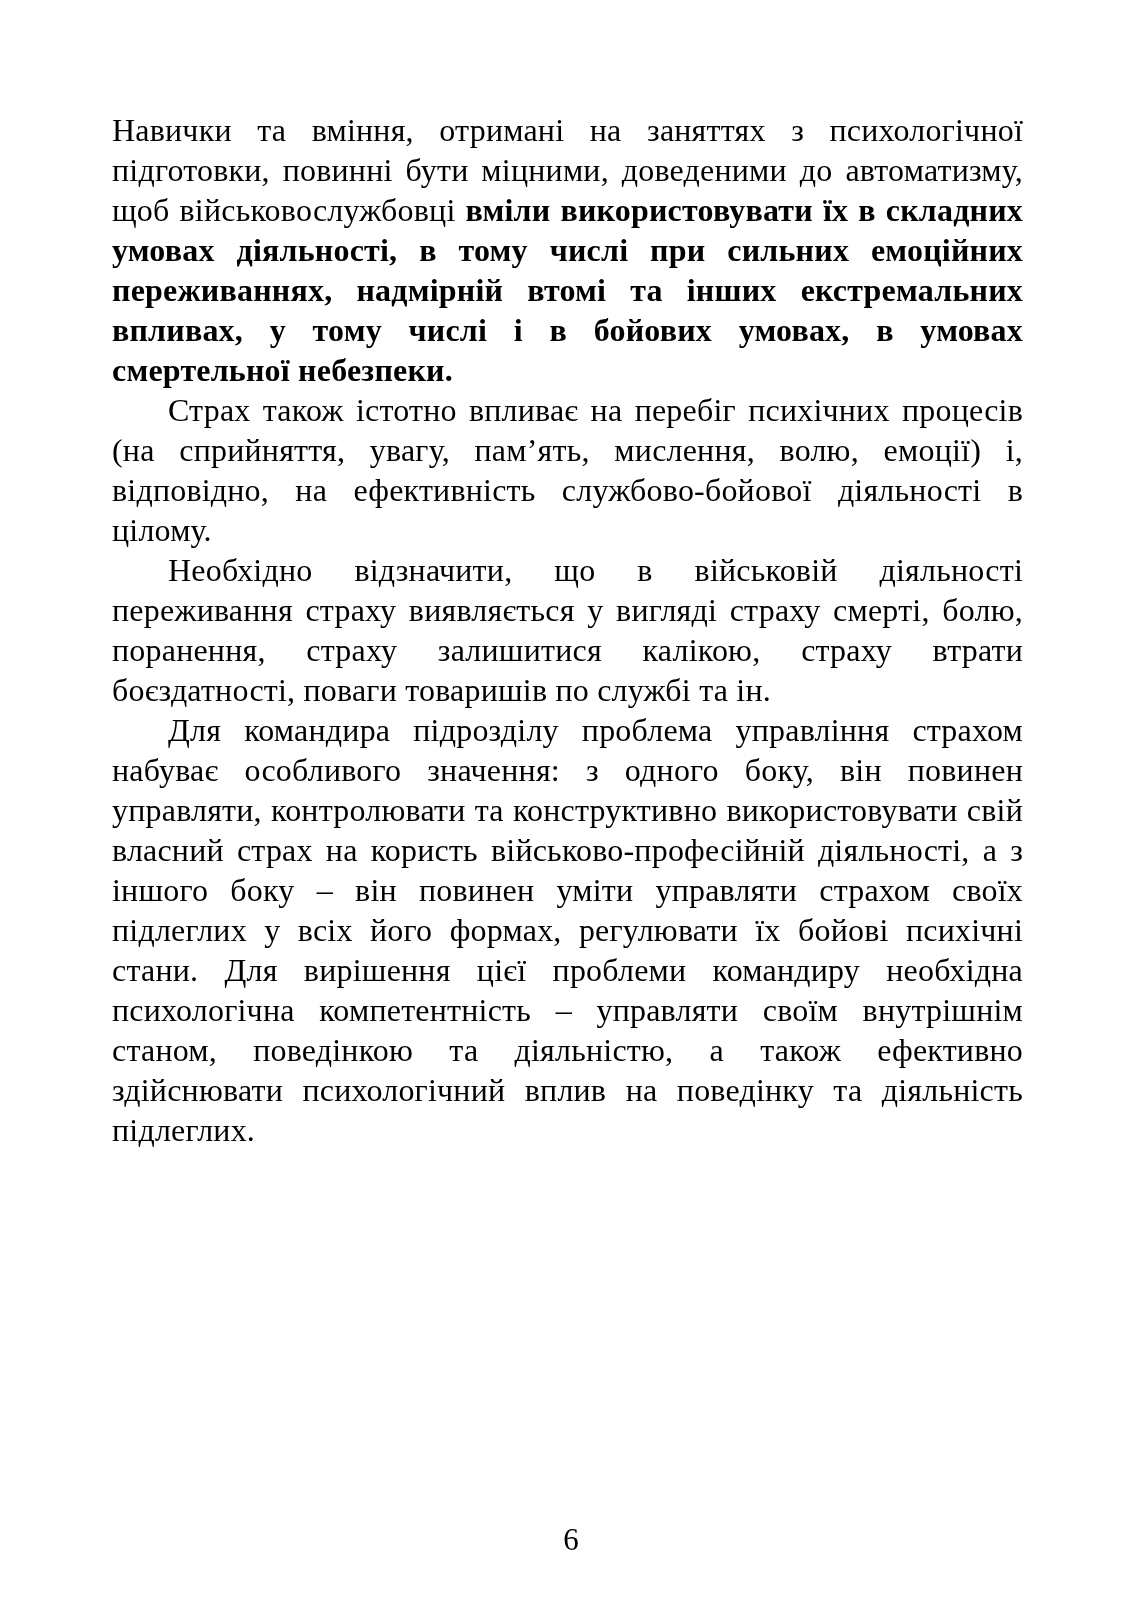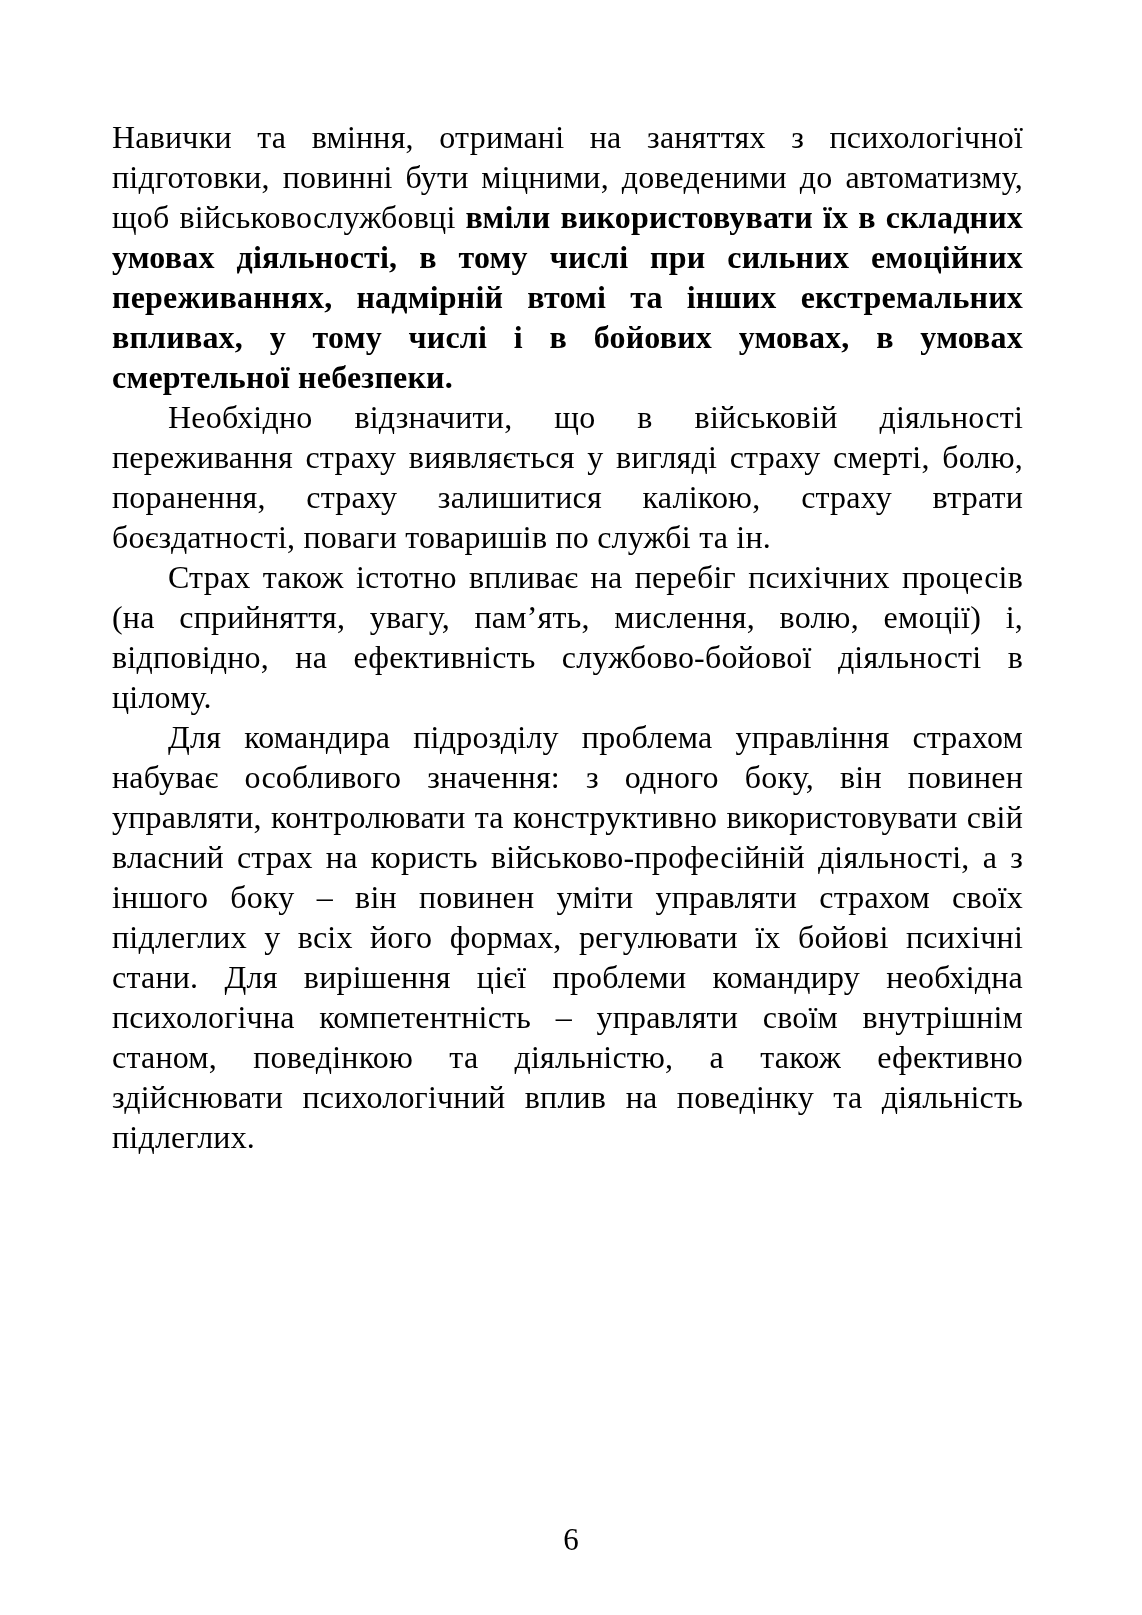--- a/index.html
+++ b/index.html
@@ -16,21 +16,21 @@
     overflow: hidden;
   }
   .page {
     position: absolute;
     inset: 0;
     background: #ffffff;
   }
   .text-block {
     position: absolute;
     left: 112px;
-    top: 117px;
+    top: 110px;
     width: 911px;
   }
   p.para {
     margin: 0;
     padding: 0;
     text-align: justify;
     font-size: 32px;
     line-height: 40px;
     letter-spacing: 0.2px;
     color: #000000;
@@ -53,20 +53,20 @@
     line-height: 36px;
     color: #000000;
   }
 </style>
 </head>
 <body>
 
 <div class="page">
   <main class="text-block" id="text-block">
       <p class="para"><span class="seg-regular">Навички та вміння, отримані на заняттях з психологічної підготовки, повинні бути міцними, доведеними до автоматизму, щоб військовослужбовці </span><span class="seg-bold">вміли використовувати їх в складних умовах діяльності, в тому числі при сильних емоційних переживаннях, надмірній втомі та інших екстремальних впливах, у тому числі і в бойових умовах, в умовах смертельної небезпеки.</span></p>
+      <p class="para indent"><span class="seg-regular">Страх також істотно впливає на перебіг психічних процесів (на сприйняття, увагу, пам’ять, мислення, волю, емоції) і, відповідно, на ефективність службово-бойової діяльності в цілому.</span></p>
       <p class="para indent"><span class="seg-regular">Необхідно відзначити, що в військовій діяльності переживання страху виявляється у вигляді страху смерті, болю, поранення, страху залишитися калікою, страху втрати боєздатності, поваги товаришів по службі та ін.</span></p>
-      <p class="para indent"><span class="seg-regular">Страх також істотно впливає на перебіг психічних процесів (на сприйняття, увагу, пам’ять, мислення, волю, емоції) і, відповідно, на ефективність службово-бойової діяльності в цілому.</span></p>
       <p class="para indent"><span class="seg-regular">Для командира підрозділу проблема управління страхом набуває особливого значення: з одного боку, він повинен управляти, контролювати та конструктивно використовувати свій власний страх на користь військово-професійній діяльності, а з іншого боку – він повинен уміти управляти страхом своїх підлеглих у всіх його формах, регулювати їх бойові психічні стани. Для вирішення цієї проблеми командиру необхідна психологічна компетентність – управляти своїм внутрішнім станом, поведінкою та діяльністю, а також ефективно здійснювати психологічний вплив на поведінку та діяльність підлеглих.</span></p>
     </main>
   <footer class="page-footer">
     <span class="page-number">6</span>
   </footer>
 </div>
 
 </body></html>

